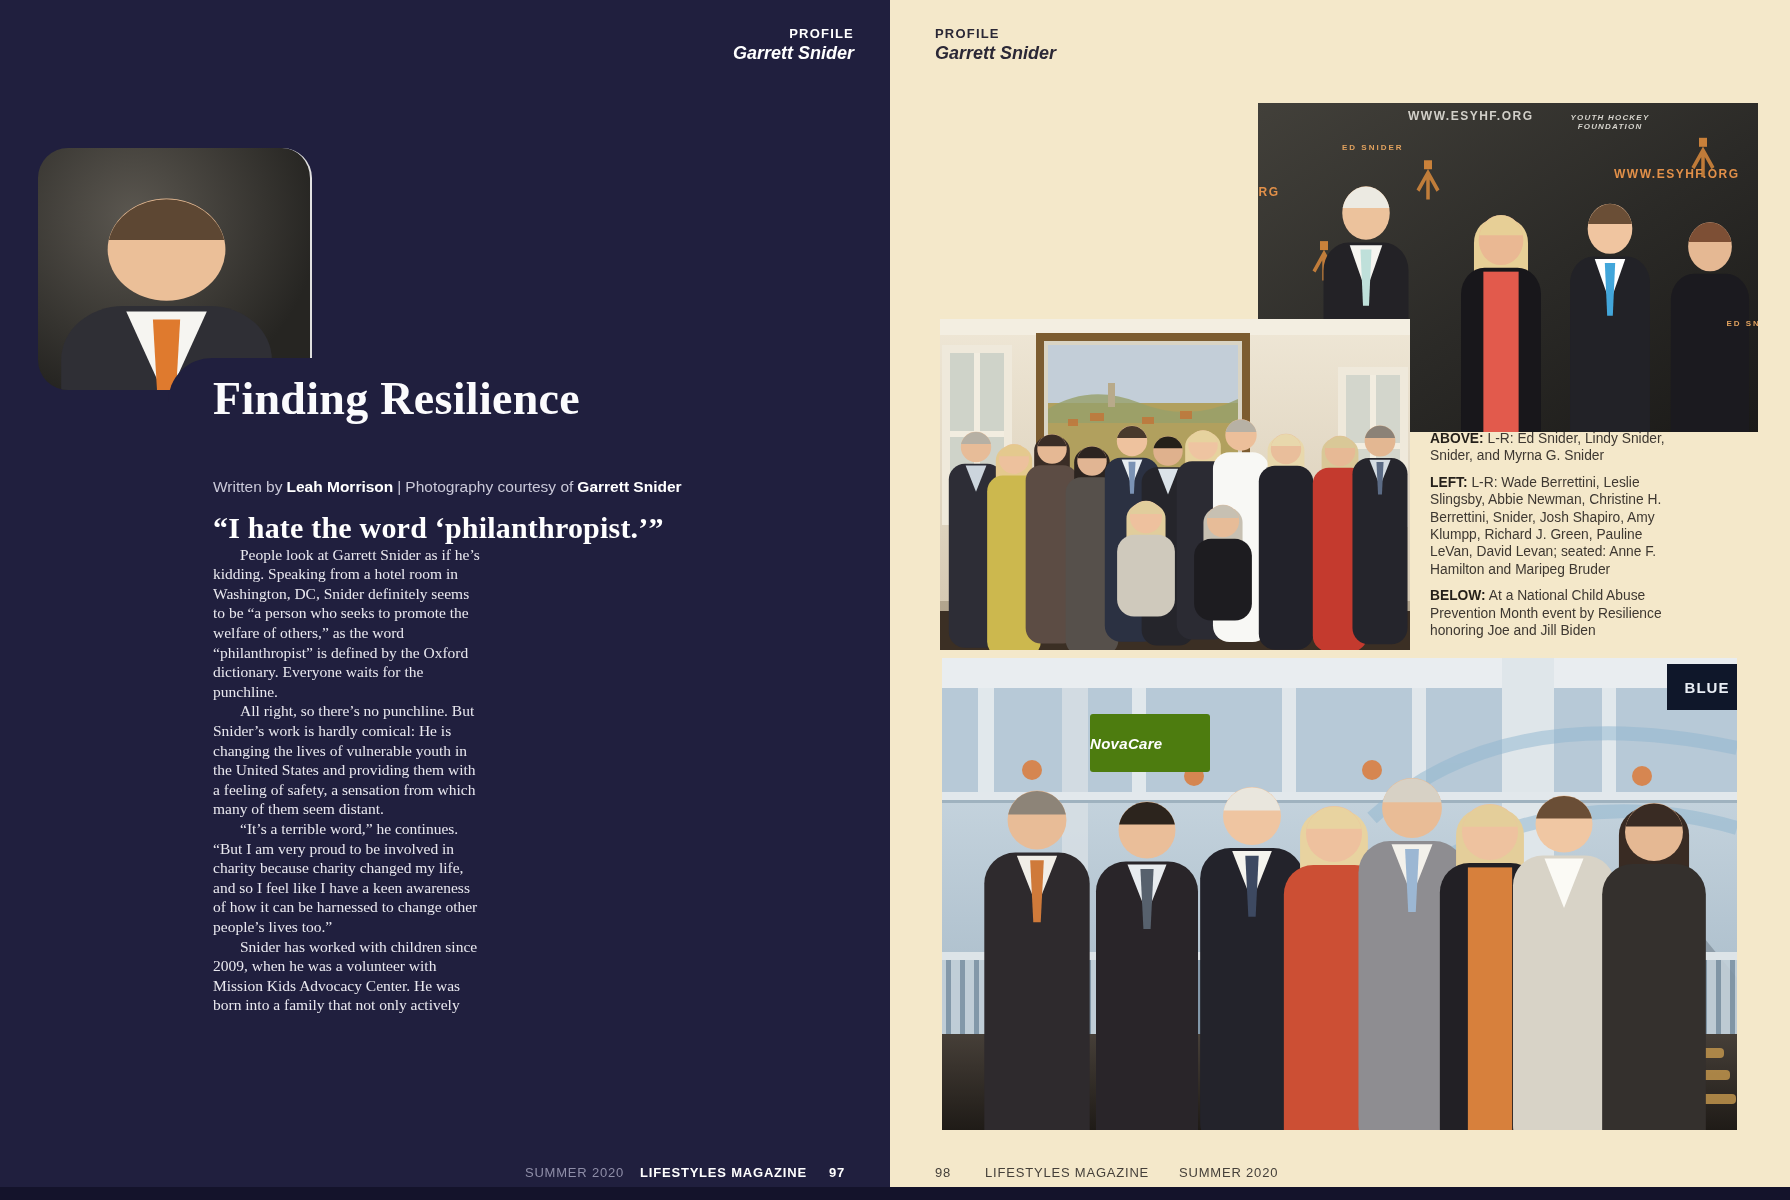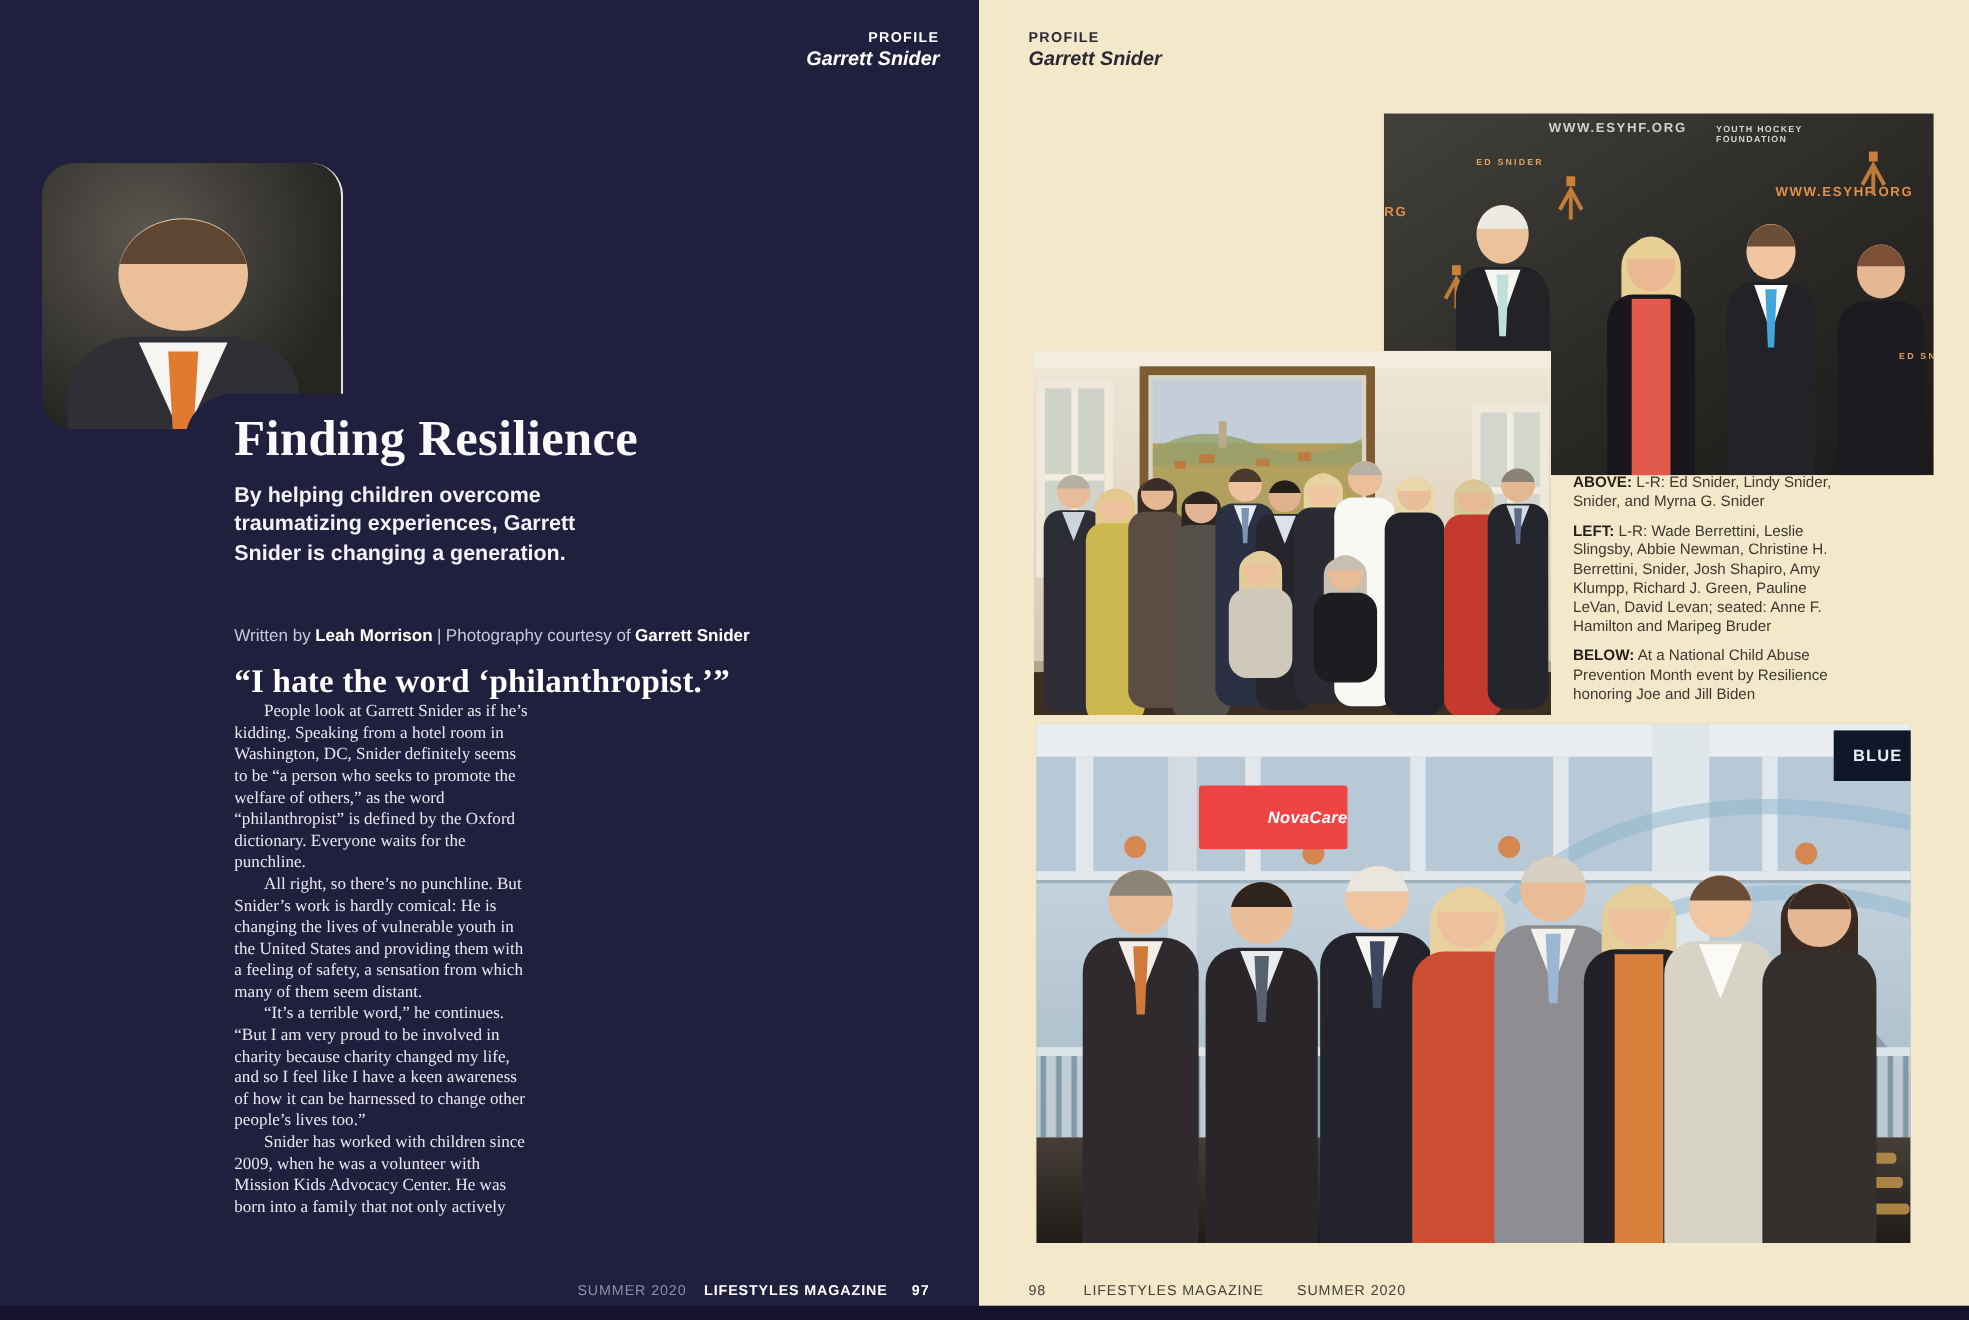--- a/index.html
+++ b/index.html
@@ -35,22 +35,22 @@
   .footer-left .f-page{margin-left:6px;}
   
   .page-right{position:absolute;left:890px;top:0;width:900px;height:1200px;background:#f4e8ca;}
   .kicker-right{position:absolute;top:26px;left:45px;color:#2b2836;}
   .photo{position:absolute;overflow:hidden;background:#cfc6b4;}
   .photo svg{position:absolute;inset:0;width:100%;height:100%;}
   .photo-top{left:368px;top:103px;width:500px;height:329px;}
   .photo-mid{left:50px;top:319px;width:470px;height:331px;}
   .photo-bottom{left:52px;top:658px;width:795px;height:472px;}
   .ph-label{position:absolute;font-weight:700;white-space:nowrap;z-index:3;}
-  .sign-novacare{position:absolute;left:148px;top:56px;width:135px;height:58px;background:#ef4444;
-                 border-radius:3px;z-index:3;display:flex;align-items:center;justify-content:flex-end;}
+  .sign-novacare{position:absolute;left:148px;top:56px;width:120px;height:58px;background:#4d7c0f;
+                 border-radius:3px;z-index:3;display:flex;align-items:center;justify-content:flex-start;}
   .sign-novacare span{color:#fff;font-weight:700;font-style:italic;font-size:15px;letter-spacing:.3px;}
   .sign-blue{position:absolute;right:-10px;top:6px;width:80px;height:46px;background:#0f172a;z-index:3;
              display:flex;align-items:center;justify-content:center;color:#e8edf4;font-weight:700;
              font-size:15px;letter-spacing:1px;}
   .captions{position:absolute;left:540px;top:430px;width:246px;}
   .cap{font-size:13.8px;line-height:17.4px;color:#3e3831;margin:0 0 9px 0;}
   .cap b{color:#241f19;font-weight:700;}
   .footer-right{position:absolute;left:45px;bottom:20px;display:flex;gap:30px;align-items:center;
                 font-size:13px;letter-spacing:.8px;color:#45403a;z-index:6;}
   .footer-right .f-mag{margin-left:4px;}
@@ -77,21 +77,20 @@
               <path d="M -2.2 13 L 2.2 13 L 1.2 33 L -1.2 33 Z" fill="#df7a2e"></path>
               <circle cx="0" cy="0" r="9.5" fill="#ebbf98"></circle>
               <path d="M -9.3 -1.8 A 9.5 9.5 0 0 1 9.3 -1.8 Z" fill="#5d4733"></path>
             </g>
           </g>
       </svg>
     </div>
 
     <div class="headline-block">
       <div class="headline">Finding Resilience</div>
-      <div class="deck">By helping children overcome traumatizing experiences, Garrett Snider is changing a generation.</div>
       <div class="byline">
         <span>Written by</span><b>Leah Morrison</b><span>|</span><span>Photography courtesy of</span><b>Garrett Snider</b>
       </div>
       <div class="pull-quote">“I hate the word ‘philanthropist.’”</div>
       <div class="body-copy">
         <p>People look at Garrett Snider as if he’s kidding. Speaking from a hotel room in Washington, DC, Snider definitely seems to be “a person who seeks to promote the welfare of others,” as the word “philanthropist” is defined by the Oxford dictionary. Everyone waits for the punchline.</p>
         <p>All right, so there’s no punchline. But Snider’s work is hardly comical: He is changing the lives of vulnerable youth in the United States and providing them with a feeling of safety, a sensation from which many of them seem distant.</p>
         <p>“It’s a terrible word,” he continues. “But I am very proud to be involved in charity because charity changed my life, and so I feel like I have a keen awareness of how it can be harnessed to change other people’s lives too.”</p>
         <p>Snider has worked with children since 2009, when he was a volunteer with Mission Kids Advocacy Center. He was born into a family that not only actively gives back, but made him feel like there was nothing</p>
       </div>
@@ -158,21 +157,21 @@
             <g transform="translate(452 128) scale(2.3)">
               <rect x="-17" y="10.5" width="34" height="95" rx="10" fill="#1b1a1f"></rect>
               <circle cx="0" cy="0" r="9.5" fill="#e5b893"></circle>
               <path d="M -9.3 -1.8 A 9.5 9.5 0 0 1 9.3 -1.8 Z" fill="#7d4f35"></path>
             </g>
           </g>
       </svg>
       <div class="ph-label" style="top:6px;left:150px;font-size:12px;letter-spacing:1.5px;color:#d2d0c9;">WWW.ESYHF.ORG</div>
       <div class="ph-label" style="top:64px;left:356px;font-size:12px;letter-spacing:1.5px;color:#e29049;">WWW.ESYHF.ORG</div>
       <div class="ph-label" style="top:82px;left:-104px;font-size:12px;letter-spacing:1.5px;color:#e29049;">WWW.ESYHF.ORG</div>
-      <div class="ph-label" style="top:10px;left:302px;width:100px;font-size:8px;letter-spacing:1.2px;color:#d6d4cd;white-space:normal;">YOUTH HOCKEY FOUNDATION</div>
+      <div class="ph-label" style="top:10px;left:302px;width:100px;font-size:8px;letter-spacing:1.2px;color:#d6d4cd;text-align:center;white-space:normal;font-style:italic;">YOUTH HOCKEY FOUNDATION</div>
       <div class="ph-label" style="top:40px;left:84px;font-size:8px;letter-spacing:2px;color:#e0a15e;">ED SNIDER</div>
       <div class="ph-label" style="top:216px;right:-30px;font-size:8px;letter-spacing:2px;color:#e0a15e;">ED SNIDER</div>
     </div>
 
     <div class="photo photo-mid">
       <svg viewBox="0 0 470 331" preserveAspectRatio="none">
         <defs>
           <linearGradient id="g-wall" x1="0" y1="0" x2="0" y2="1">
             <stop offset="0" stop-color="#efe7d6"></stop>
               <stop offset="1" stop-color="#d2c5ae"></stop>

